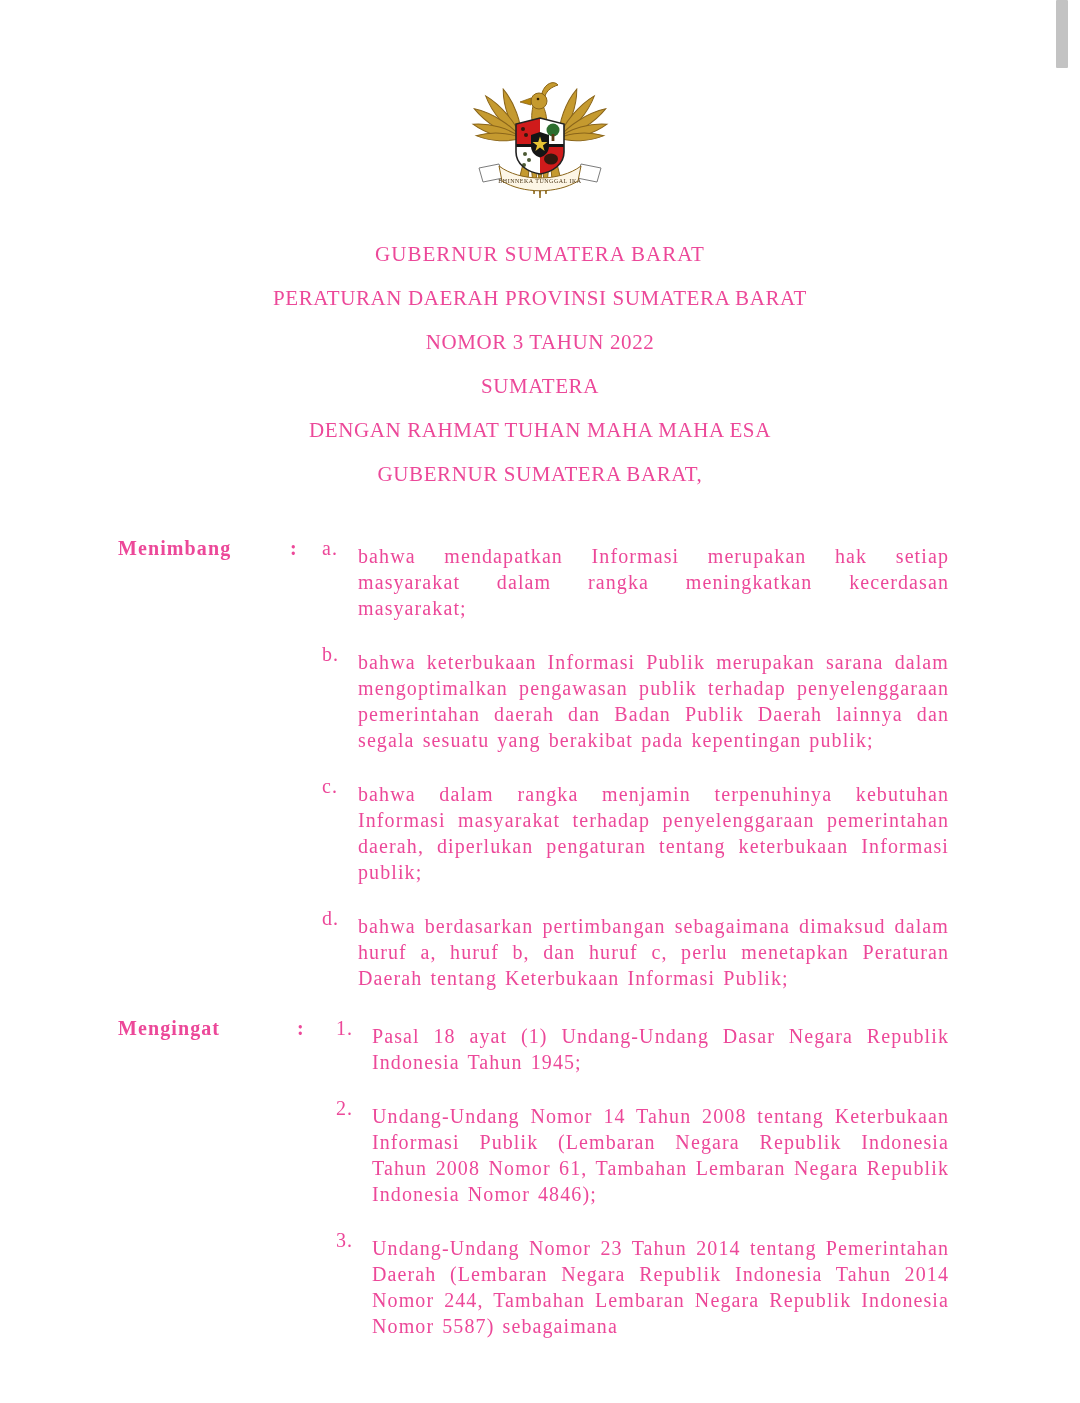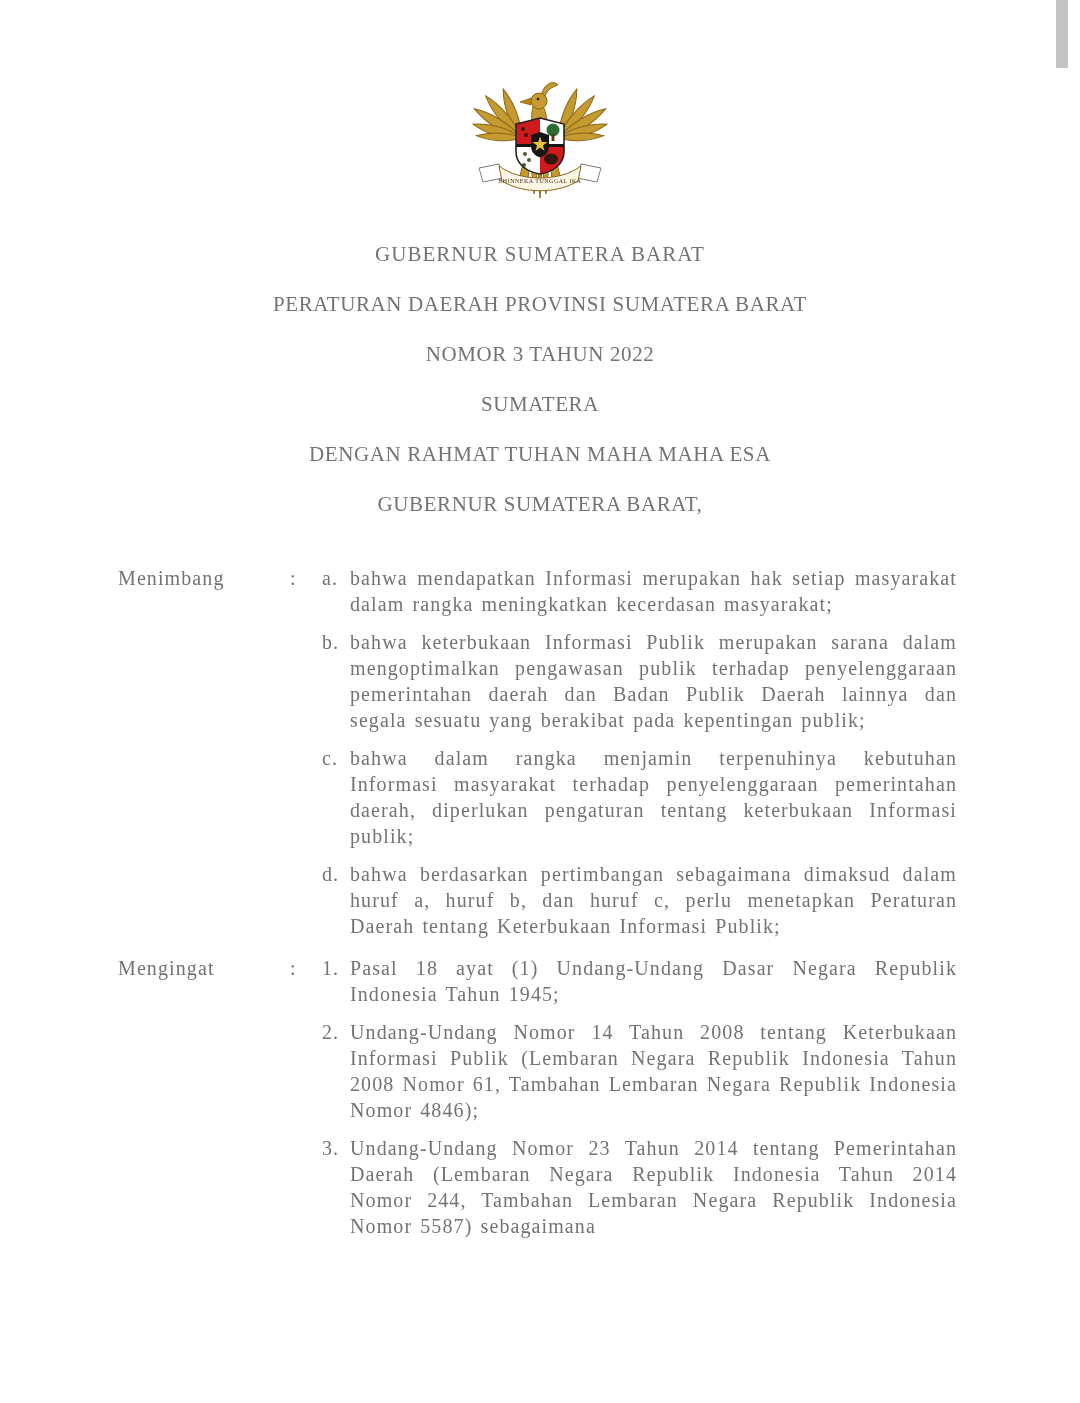--- a/index.html
+++ b/index.html
@@ -4,21 +4,21 @@
 <style>
   html, body { margin: 0; padding: 0; background: #ffffff; }
   .page {
     position: relative;
     width: 1080px;
     height: 1403px;
     margin: 0 auto;
     background: #ffffff;
     overflow: hidden;
     font-family: "Liberation Serif", "DejaVu Serif", serif;
-    color: #737373;
+    color: #ec4899;
   }
   .scrollbar-thumb {
     position: absolute;
     top: 0;
     right: 12px;
     width: 12px;
     height: 68px;
     background: #c3c3c3;
     border-radius: 1px;
   }
@@ -33,47 +33,47 @@
     text-align: center;
     font-size: 21px;
     line-height: 29px;
     letter-spacing: 1px;
   }
   .title-line {
     text-align: center;
     font-size: 21px;
     line-height: 29px;
     letter-spacing: 0.6px;
-    margin-top: 21px;
+    margin-top: 15px;
   }
   .title-line.first { }
   .clauses {
     margin-top: 46px;
     padding-left: 118px;
     padding-right: 123px;
   }
   .clause {
     display: grid;
     grid-template-columns: 172px 32px 1fr;
     font-size: 20px;
     line-height: 26px;
     letter-spacing: 1.1px;
     align-items: start;
   }
-  .clause + .clause { margin-top: 16px; }
-  .clause-label, .clause-colon { white-space: nowrap; }
+  .clause + .clause { margin-top: 16px; gap: 7px; }
+  .clause-label, .clause-colon { white-space: nowrap; font-weight: bold; }
   .clause-item {
     display: grid;
     grid-template-columns: 28px 1fr;
     margin-bottom: 12px;
   }
   .clause-item:last-child { margin-bottom: 0; }
   .item-marker { text-align: left; }
   .item-text {
-    margin: 0;
+    margin: 8px;
     text-align: justify;
     word-spacing: 2px;
   }
 </style>
 </head>
 <body>
 
 <div class="page">
 
   <div class="scrollbar-thumb"></div>

